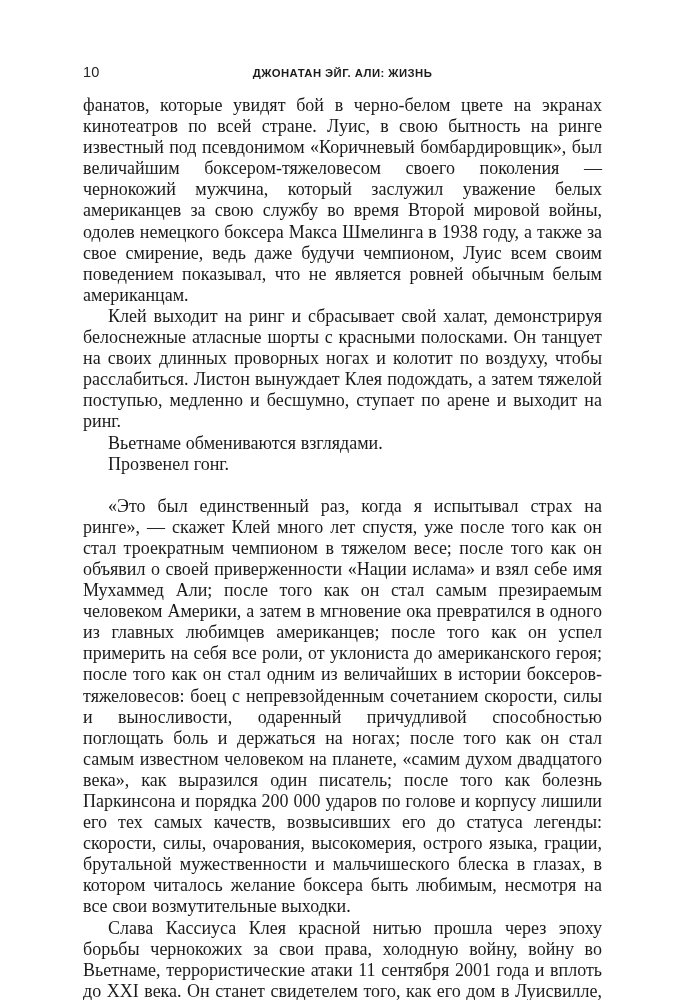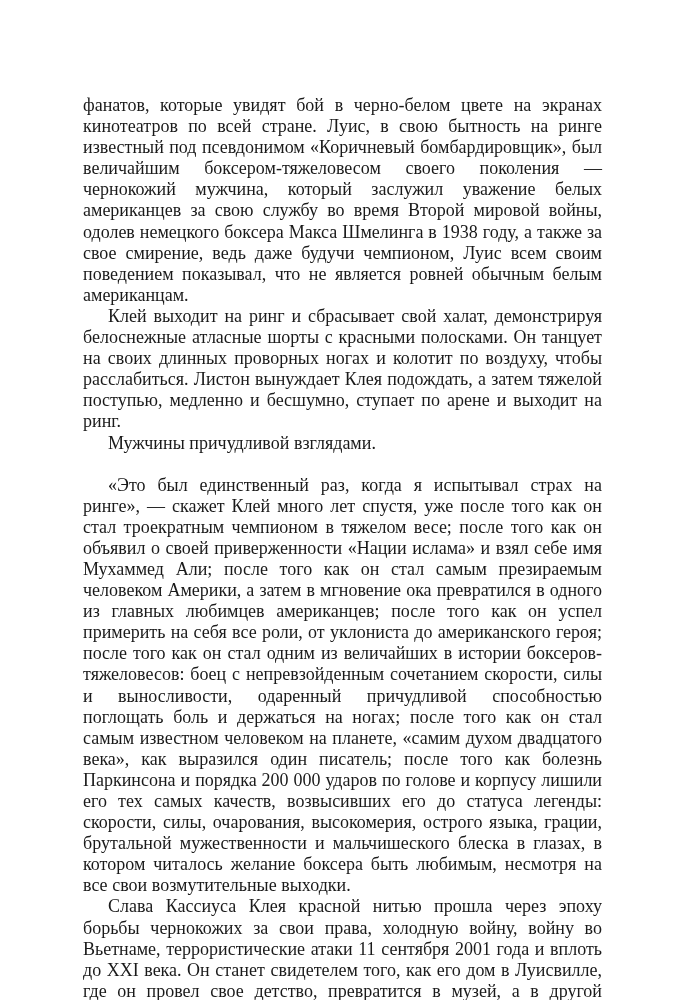--- a/index.html
+++ b/index.html
@@ -88,27 +88,32 @@
     height: 21px;
   }
 
   
 </style>
 </head>
 <body>
 
 <div class="page">
 
+  <div class="running-head">
+    <span class="folio">10</span>
+    <span class="head-title">ДЖОНАТАН ЭЙГ. АЛИ: ЖИЗНЬ</span>
+  </div>
 
   <div class="text-block">
 
     <div>
       <p class="para no-indent">фанатов, которые увидят бой в черно-белом цвете на экранах кинотеатров по всей стране. Луис, в свою бытность на ринге известный под псевдонимом «Коричневый бомбардировщик», был величайшим боксером-тяжеловесом своего поколения — чернокожий мужчина, который заслужил уважение белых американцев за свою службу во время Второй мировой войны, одолев немецкого боксера Макса Шмелинга в 1938 году, а также за свое смирение, ведь даже будучи чемпионом, Луис всем своим поведением показывал, что не является ровней обычным белым американцам.</p>
       <p class="para">Клей выходит на ринг и сбрасывает свой халат, демонстрируя белоснежные атласные шорты с красными полосками. Он танцует на своих длинных проворных ногах и колотит по воздуху, чтобы расслабиться. Листон вынуждает Клея подождать, а затем тяжелой поступью, медленно и бесшумно, ступает по арене и выходит на ринг.</p>
-      <p class="para short">Мужчины причудливой взглядами.</p>
+      <p class="para short">Вьетнаме обмениваются взглядами.</p>
+      <p class="para short">Прозвенел гонг.</p>
     </div>
 
     <div class="section-gap"></div>
 
     <div>
       <p class="para">«Это был единственный раз, когда я испытывал страх на ринге», — скажет Клей много лет спустя, уже после того как он стал троекратным чемпионом в тяжелом весе; после того как он объявил о своей приверженности «Нации ислама» и взял себе имя Мухаммед Али; после того как он стал самым презираемым человеком Америки, а затем в мгновение ока превратился в одного из главных любимцев американцев; после того как он успел примерить на себя все роли, от уклониста до американского героя; после того как он стал одним из величайших в истории боксеров-тяжеловесов: боец с непревзойденным сочетанием скорости, силы и выносливости, одаренный причудливой способностью поглощать боль и держаться на ногах; после того как он стал самым известном человеком на планете, «самим духом двадцатого века», как выразился один писатель; после того как болезнь Паркинсона и порядка 200 000 ударов по голове и корпусу лишили его тех самых качеств, возвысивших его до статуса легенды: скорости, силы, очарования, высокомерия, острого языка, грации, брутальной мужественности и мальчишеского блеска в глазах, в котором читалось желание боксера быть любимым, несмотря на все свои возмутительные выходки.</p>
       <p class="para">Слава Кассиуса Клея красной нитью прошла через эпоху борьбы чернокожих за свои права, холодную войну, войну во Вьетнаме, террористические атаки 11 сентября 2001 года и вплоть до XXI века. Он станет свидетелем того, как его дом в Луисвилле, где он провел свое детство, превратится в музей, а в другой стороне города возведут еще один музей, побольше, чтобы увековечить его наследие для следующих поколений.</p>
     </div>
 
   </div>

